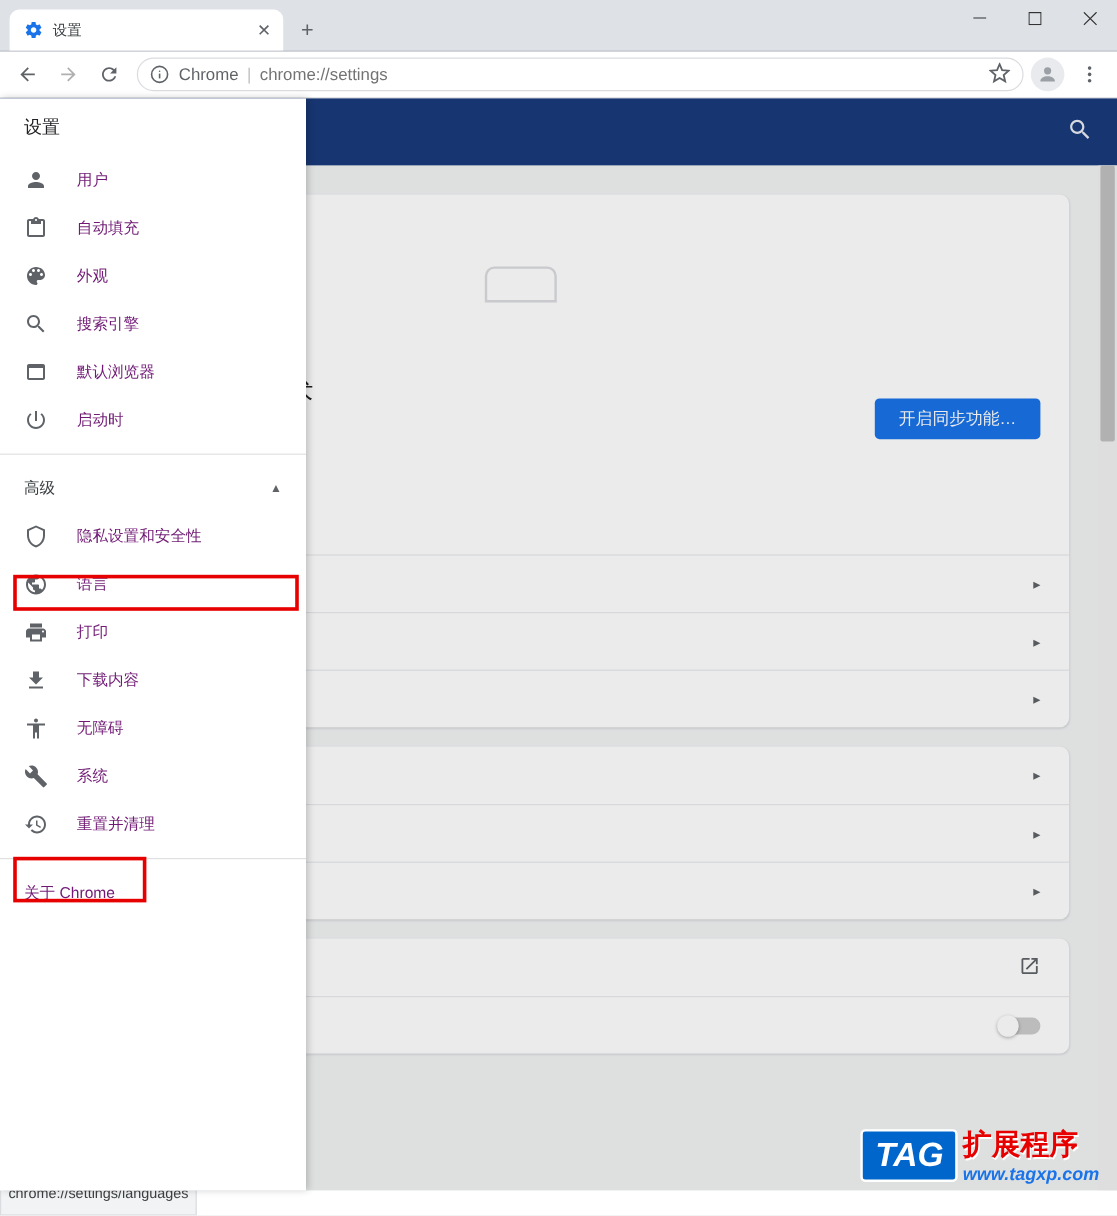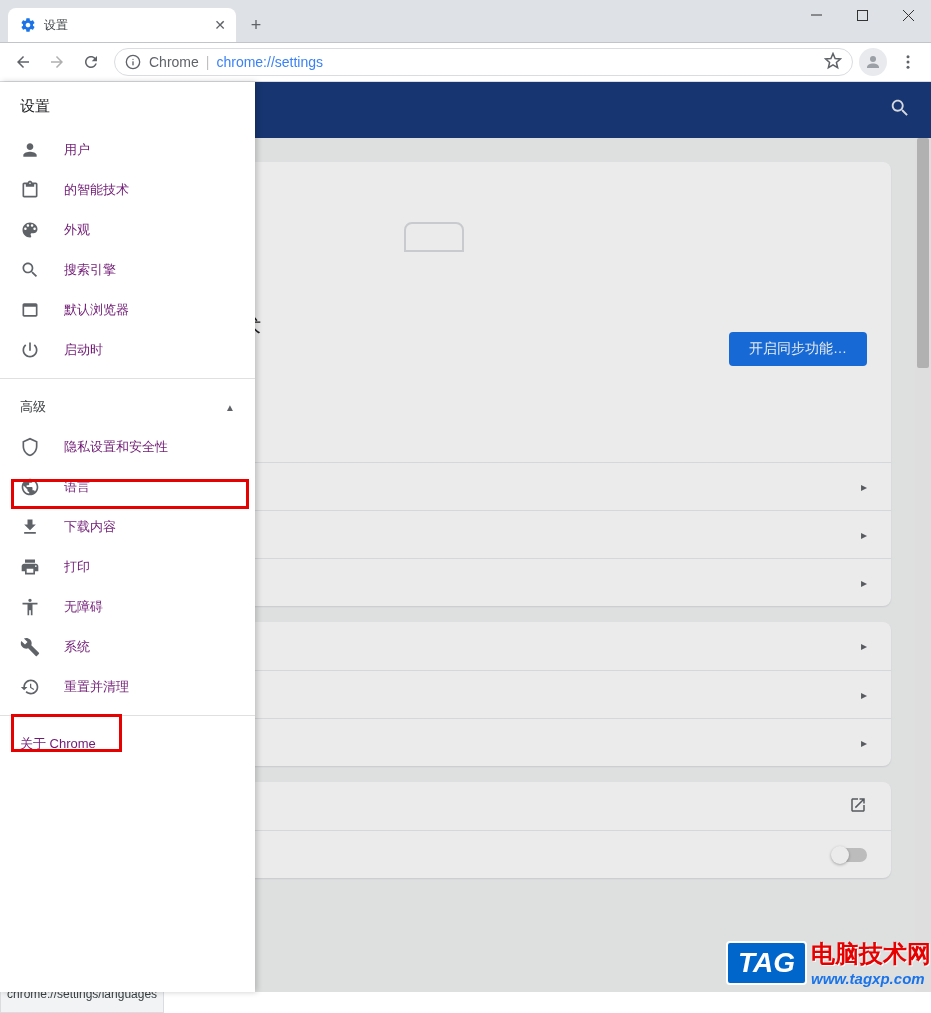--- a/index.html
+++ b/index.html
@@ -14,21 +14,21 @@
 .win-controls { position:absolute; right:0; top:0; height: 30px; display: flex; }
 .win-btn { width: 46px; height: 30px; display: flex; align-items: center; justify-content: center; cursor: pointer; color:#333; }
 .win-btn svg { width: 11px; height: 11px; }
 
 .toolbar { height: 39px; display: flex; align-items: center; padding: 0 6px; background: #fff; border-bottom: 1px solid #dadce0; text-align: center; }
 .nav-btn { width: 34px; height: 30px; display: flex; align-items: center; justify-content: center; color: #5f6368; cursor: pointer; }
 .nav-btn.disabled { color: #b0b0b0; }
 .omnibox { flex: 1; height: 28px; margin: 0 6px; border: 1px solid #dadce0; border-radius: 14px; display: flex; align-items: center; padding: 0 10px; font-size: 14px; color: #5f6368; }
 .omni-chrome { color: #5f6368; }
 .omni-sep { margin: 0 7px; color: #c0c0c0; }
-.omni-url { color: #3b82f6; }
+.omni-url { color: #737373; }
 .star { margin-left: auto; color: #5f6368; }
 .tb-right { display:flex; align-items:center; gap:4px; }
 .avatar { width: 28px; height: 28px; border-radius: 50%; background: #e8eaed; display: flex; align-items: center; justify-content: center; }
 .menu-dots { width: 34px; height:30px; display:flex; align-items:center; justify-content:center; cursor:pointer; color:#5f6368; }
 
 .content { display: flex; height: calc(100% - 81px - 22px); position: relative; }
 
 
 .page-header { position: absolute; top: 0; left: 0; right: 0; height: 56px; background: #1a3a7a; z-index: 1; display:flex; align-items:center; justify-content:flex-end; padding-right:20px; }
 .search-hdr { color:#fff; opacity:0.9; }
@@ -64,21 +64,21 @@
 .sync-btn { position:absolute; right:24px; top:170px; background:#1a73e8; color:#fff; border:none; border-radius:4px; padding:8px 20px; font-size:14px; cursor:pointer; }
 .row { height:48px; display:flex; align-items:center; padding: 0 24px; justify-content:space-between; font-size:14px; color:#3c4043; border-top:1px solid #e8eaed; }
 .arrow-r { color:#5f6368; font-size:12px; }
 .toggle { width:34px; height:14px; background:#ccc; border-radius:7px; position:relative; }
 .toggle::after { content:''; position:absolute; width:18px; height:18px; background:#fff; border-radius:50%; top:-2px; left:-2px; box-shadow:0 1px 3px rgba(0,0,0,0.3); }
 
 
 .statusbar { position:absolute; bottom:0; left:0; height:38px; background:#f1f3f4; border:1px solid #dadce0; padding: 2px 6px; font-size:12px; color:#3c4043; display:flex; align-items:center; }
 
 
-.watermark { position:absolute; right:0; bottom:26px; z-index:100; display:flex; align-items:center; gap:4px; }
+.watermark { position:absolute; right:15px; bottom:26px; z-index:100; display:flex; align-items:center; gap:4px; }
 .wm-tag { background:#0066cc; color:#fff; font-weight:bold; font-size:28px; padding:4px 10px; border-radius:4px; font-style:italic; border:2px solid #fff; }
 .wm-text { display:flex; flex-direction:column; }
 .wm-cn { color:#e60000; font-weight:bold; font-size:24px; text-shadow:1px 1px 0 #fff; }
 .wm-url { color:#1a73e8; font-size:15px; font-style:italic; font-weight:bold; }
 
 
 .illus { position:relative; width:100%; height:130px; }
 .illus-rect { position:absolute; border:2px solid #dadce0; border-radius:4px; }
 .illus-circle { position:absolute; border-radius:50%; }
 </style>
@@ -244,21 +244,21 @@
               </svg>
             </span>
             <span>用户</span>
           </div>
           <div class="sb-item">
             <span class="sb-icon">
               <svg viewBox="0 0 24 24">
                 <path d="M19 3h-4.18C14.4 1.84 13.3 1 12 1c-1.3 0-2.4.84-2.82 2H5c-1.1 0-2 .9-2 2v14c0 1.1.9 2 2 2h14c1.1 0 2-.9 2-2V5c0-1.1-.9-2-2-2zm-7 0c.55 0 1 .45 1 1s-.45 1-1 1-1-.45-1-1 .45-1 1-1zm7 16H5V5h2v3h10V5h2v14z"></path>
               </svg>
             </span>
-            <span>的智能技术</span>
+            <span>自动填充</span>
           </div>
           <div class="sb-item">
             <span class="sb-icon">
               <svg viewBox="0 0 24 24">
                 <path d="M12 3c-4.97 0-9 4.03-9 9s4.03 9 9 9c.83 0 1.5-.67 1.5-1.5 0-.39-.15-.74-.39-1.01-.23-.26-.38-.61-.38-.99 0-.83.67-1.5 1.5-1.5H16c2.76 0 5-2.24 5-5 0-4.42-4.03-8-9-8zm-5.5 9c-.83 0-1.5-.67-1.5-1.5S5.67 9 6.5 9 8 9.67 8 10.5 7.33 12 6.5 12zm3-4C8.67 8 8 7.33 8 6.5S8.67 5 9.5 5s1.5.67 1.5 1.5S10.33 8 9.5 8zm5 0c-.83 0-1.5-.67-1.5-1.5S13.67 5 14.5 5s1.5.67 1.5 1.5S15.33 8 14.5 8zm3 4c-.83 0-1.5-.67-1.5-1.5S16.67 9 17.5 9s1.5.67 1.5 1.5-.67 1.5-1.5 1.5z"></path>
               </svg>
             </span>
             <span>外观</span>
           </div>
           <div class="sb-item">
@@ -304,32 +304,32 @@
             <span class="sb-icon">
               <svg viewBox="0 0 24 24">
                 <path d="M12 2C6.48 2 2 6.48 2 12s4.48 10 10 10 10-4.48 10-10S17.52 2 12 2zm-1 17.93c-3.95-.49-7-3.85-7-7.93 0-.62.08-1.21.21-1.79L9 15v1c0 1.1.9 2 2 2v1.93zm6.9-2.54c-.26-.81-1-1.39-1.9-1.39h-1v-3c0-.55-.45-1-1-1H8v-2h2c.55 0 1-.45 1-1V7h2c1.1 0 2-.9 2-2v-.41c2.93 1.19 5 4.06 5 7.41 0 2.08-.8 3.97-2.1 5.39z"></path>
               </svg>
             </span>
             <span>语言</span>
           </div>
           <div class="sb-item">
             <span class="sb-icon">
               <svg viewBox="0 0 24 24">
+                <path d="M19 8H5c-1.66 0-3 1.34-3 3v6h4v4h12v-4h4v-6c0-1.66-1.34-3-3-3zm-3 11H8v-5h8v5zm3-7c-.55 0-1-.45-1-1s.45-1 1-1 1 .45 1 1-.45 1-1 1zm-1-9H6v4h12V3z"></path>
+              </svg>
+            </span>
+            <span>打印</span>
+          </div>
+          <div class="sb-item">
+            <span class="sb-icon">
+              <svg viewBox="0 0 24 24">
                 <path d="M19 9h-4V3H9v6H5l7 7 7-7zM5 18v2h14v-2H5z"></path>
               </svg>
             </span>
             <span>下载内容</span>
-          </div>
-          <div class="sb-item">
-            <span class="sb-icon">
-              <svg viewBox="0 0 24 24">
-                <path d="M19 8H5c-1.66 0-3 1.34-3 3v6h4v4h12v-4h4v-6c0-1.66-1.34-3-3-3zm-3 11H8v-5h8v5zm3-7c-.55 0-1-.45-1-1s.45-1 1-1 1 .45 1 1-.45 1-1 1zm-1-9H6v4h12V3z"></path>
-              </svg>
-            </span>
-            <span>打印</span>
           </div>
           <div class="sb-item">
             <span class="sb-icon">
               <svg viewBox="0 0 24 24">
                 <path d="M12 2c1.1 0 2 .9 2 2s-.9 2-2 2-2-.9-2-2 .9-2 2-2zm9 7h-6v13h-2v-6h-2v6H9V9H3V7h18v2z"></path>
               </svg>
             </span>
             <span>无障碍</span>
           </div>
           <div class="sb-item">
@@ -360,16 +360,16 @@
   <div class="redbox2"></div>
 </div>
 
 <div class="statusbar">
   <span>chrome://settings/languages</span>
 </div>
 
 <div class="watermark">
   <div class="wm-tag">TAG</div>
   <div class="wm-text">
-    <div class="wm-cn">电脑技术网</div>
+    <div class="wm-cn">扩展程序</div>
     <div class="wm-url">www.tagxp.com</div>
   </div>
 </div>
 
 </body></html>

